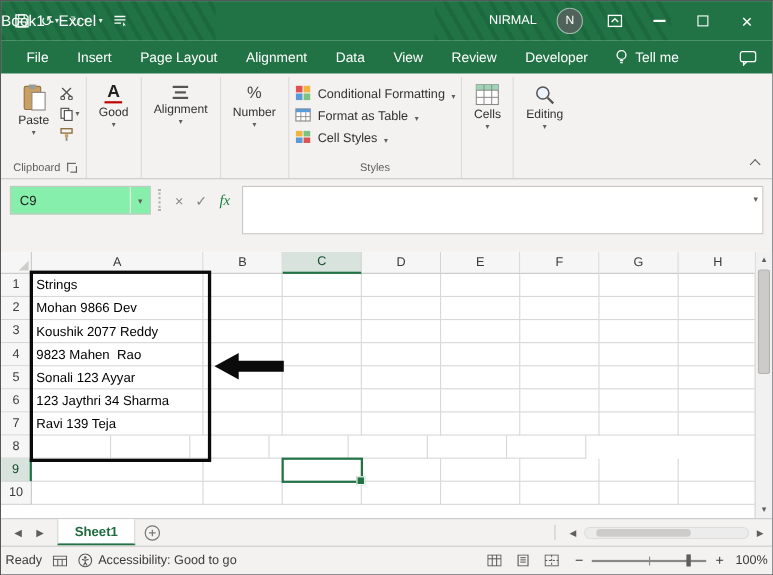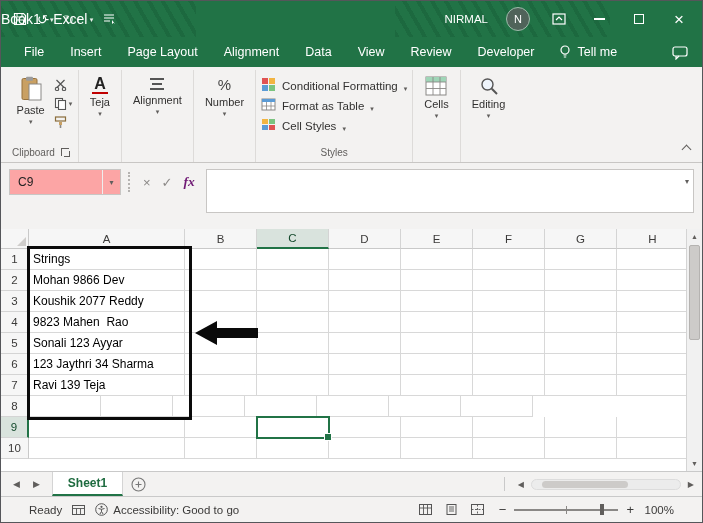--- a/index.html
+++ b/index.html
@@ -44,26 +44,26 @@
 .stylerow{display:flex;align-items:flex-end;gap:6px;font-size:11.5px;color:#323130}
 .collapse-chev{position:absolute;right:12px;bottom:9px;width:7px;height:7px;border-top:1.6px solid #605e5c;border-left:1.6px solid #605e5c;transform:rotate(45deg)}
 .launcher{width:10px;height:10px;position:relative}
 .launcher:before{content:"";position:absolute;left:0;top:0;width:7px;height:7px;border-left:1.2px solid #605e5c;border-top:1.2px solid #605e5c}
 .launcher:after{content:"";position:absolute;right:1px;bottom:1px;width:5px;height:5px;border-right:1.4px solid #605e5c;border-bottom:1.4px solid #605e5c}
 .font-a{font-weight:700;font-size:16px;line-height:1;color:#222;border-bottom:2.5px solid #c00000;padding:0 2px}
 .pct{font-size:15px;color:#444;line-height:1.2}
 
 
 .fbar{flex:0 0 66px;background:#f3f2f1;display:flex;align-items:flex-start;padding:6px 8px 0;gap:7px}
-.namebox{width:112px;height:26px;background:#fca5a5;border:1px solid #c8c6c4;display:flex;align-items:center;font-size:12px;color:#222}
+.namebox{width:128px;height:26px;background:#86efac;border:1px solid #c8c6c4;display:flex;align-items:center;font-size:12px;color:#222}
 .nbtext{flex:1;padding-left:8px}
 .nb-chev{width:18px;display:flex;align-items:center;justify-content:center;color:#605e5c;font-size:8px;height:100%;border-left:1px solid #eee}
 .fsep{width:4px;height:20px;margin-top:3px;border-left:2px dotted #b5b3b1}
 .fbtns{display:flex;align-items:center;height:26px;gap:11px;padding:0 4px;color:#8a8886;font-size:13px}
-.fxicon{font-family:"Liberation Serif",serif;font-style:italic;color:#701a75;font-size:13.5px;font-weight:700}
+.fxicon{font-family:"Liberation Serif",serif;font-style:italic;color:#15803d;font-size:13.5px;font-weight:400}
 .finput{flex:1;height:44px;background:#fff;border:1px solid #c8c6c4;position:relative;font-size:12px;padding:4px 18px 0 6px}
 .fexp{position:absolute;right:4px;top:7px;color:#605e5c;font-size:8px}
 
 
 .gridwrap{flex:1;display:flex;overflow:hidden;background:#fff}
 .grid{flex:1;position:relative;overflow:hidden}
 .hdrrow{display:flex;height:20px}
 .corner{flex:0 0 28px;background:#f6f6f6;border-right:1px solid #c9c9c9;border-bottom:1px solid #c9c9c9;position:relative}
 .corner:after{content:"";position:absolute;right:2px;bottom:2px;border-left:9px solid transparent;border-bottom:9px solid #cfcdcb}
 .colhdr{flex:0 0 72px;display:flex;align-items:center;justify-content:center;font-size:11.5px;color:#3b3a39;background:#f6f6f6;border-right:1px solid #d4d4d4;border-bottom:1px solid #c9c9c9;height:20px}
@@ -88,21 +88,21 @@
 .tabnav{display:flex;align-items:center;gap:13px;padding:0 12px;font-size:9px;color:#605e5c}
 .sheettab{display:flex;align-items:center;padding:0 15px;background:#fff;color:#1e6b3f;font-weight:700;border-left:1px solid #d4d4d4;border-right:1px solid #d4d4d4;border-bottom:2px solid #217346}
 .addbtn{display:flex;align-items:center;justify-content:center;width:30px}
 .hscroll{margin-left:auto;display:flex;align-items:center;gap:7px;padding-right:8px}
 .tabsplit{width:3px;border-left:1px solid #c9c9c9;height:14px;align-self:center;margin-right:4px}
 .htrack{width:150px;height:11px;background:#ececec;border:1px solid #dcdcdc;position:relative;border-radius:6px}
 .hthumb{position:absolute;left:10px;top:1px;width:86px;height:7px;background:#cdcbc9;border-radius:4px}
 .hsarrow{font-size:8px;color:#605e5c}
 
 
-.statusbar{flex:0 0 26px;background:#f3f2f1;border-top:1px solid #c9c9c9;display:flex;align-items:center;font-size:11.5px;color:#3b3a39;padding:0 28px;gap:10px}
+.statusbar{flex:0 0 26px;background:#f3f2f1;border-top:1px solid #c9c9c9;display:flex;align-items:center;font-size:11.5px;color:#3b3a39;padding:0 4px;gap:10px}
 .sbitem{display:flex;align-items:center;gap:5px}
 .sb-right{margin-left:auto;display:flex;align-items:center;gap:11px}
 .viewicons{display:flex;align-items:center;gap:13px;margin-right:4px}
 .zoomwrap{display:flex;align-items:center;gap:8px}
 .zoomtrack{width:104px;height:2px;background:#8a8886;position:relative}
 .zoomnotch{position:absolute;left:50%;top:-3px;width:1px;height:8px;background:#8a8886}
 .zoomthumb{position:absolute;left:82%;top:-4.5px;width:4px;height:11px;background:#605e5c}
 .zoomlabel{min-width:32px;text-align:right}
 .zbtn{font-size:13px;color:#3b3a39;line-height:1}
 </style>
@@ -230,21 +230,21 @@
       <div class="rglabel">
         <span>Clipboard</span>
         <span class="launcher"></span>
       </div>
     </div>
 
     <div class="rgroup">
       <div class="rgbody">
         <div class="bigbtn">
           <span class="font-a">A</span>
-          <span class="lbl">Teja</span>
+          <span class="lbl">Good</span>
           <span class="chevdn">▾</span>
         </div>
       </div>
     </div>
 
     <div class="rgroup">
       <div class="rgbody">
         <div class="bigbtn">
           <svg width="18" height="16" viewBox="0 0 18 16">
               <rect x="2" y="2" width="14" height="2" fill="#555"></rect>

